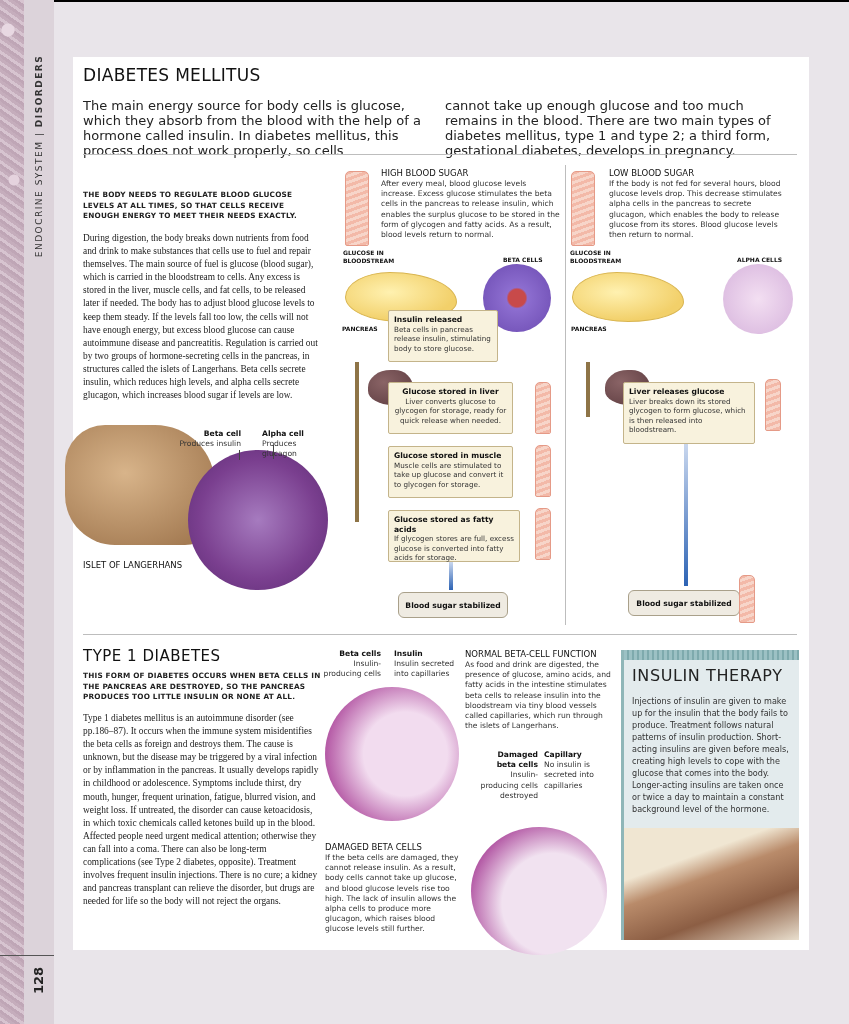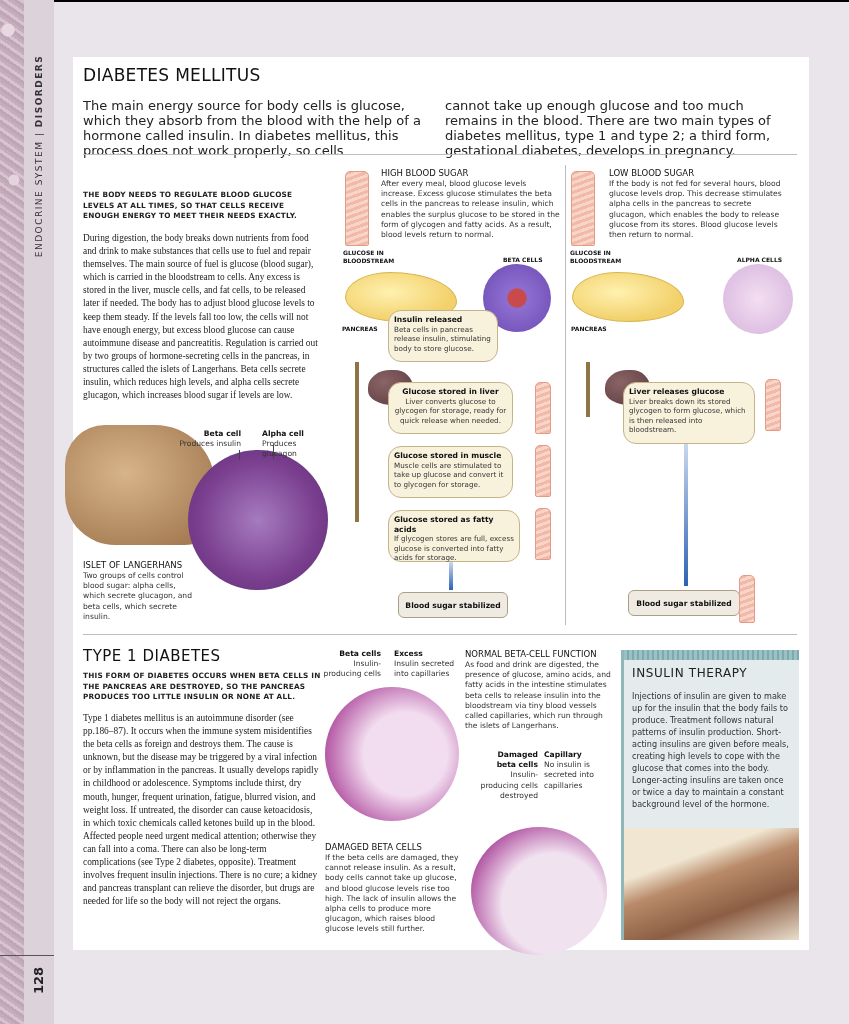--- a/index.html
+++ b/index.html
@@ -20,21 +20,21 @@
 .abs{position:absolute}
 .h1{left:10px;top:8px;font-size:17px;letter-spacing:.3px;color:#111}
 .intro{font-size:13px;line-height:15px;color:#222}
 .rule{height:1px;background:#bdbdbd}
 .h2{font-size:15px;letter-spacing:.5px;color:#111}
 .lead{font-size:7.3px;font-weight:bold;line-height:10.5px;letter-spacing:.2px;color:#222}
 .serif{font-family:"Liberation Serif",serif;font-size:9.4px;line-height:13.1px;color:#222}
 .cap-title{font-size:8.5px;color:#111}
 .cap{font-size:7.6px;line-height:10.2px;color:#333}
 .lbl{font-size:6px;font-weight:bold;color:#111;line-height:7.5px}
-.box{background:#f8f2dd;border:1.5px solid #c4b48a;border-radius:13px;padding:4px 5px;font-size:7.2px;line-height:9.6px;color:#333}
+.box{background:#f8f2dd;border:1.5px solid #c4b48a;border-radius:2px;padding:4px 5px;font-size:7.2px;line-height:9.6px;color:#333}
 .box b{display:block;color:#111;font-size:7.6px}
 .stab{background:#efebe2;border:1.5px solid #a9a08a;border-radius:6px;font-size:7.6px;font-weight:bold;color:#111;display:flex;align-items:center;justify-content:center}
 .vessel{border-radius:5px 5px 2px 2px;background:repeating-linear-gradient(160deg,#f3b9a8 0 3px,#f7d5c9 3px 6px);border:1px solid #e59a87}
 .pancreas{background:radial-gradient(ellipse at 40% 40%,#fff1b0,#f2d06a 70%);border:1px solid #d9b550;border-radius:40% 60% 50% 50%/50% 60% 40% 50%}
 .liver{background:radial-gradient(ellipse at 35% 35%,#8a6466,#5b3a3e);border-radius:55% 45% 50% 60%/55% 55% 45% 45%}
 .arrow-brown{background:#8e7447}
 .arrow-blue{background:linear-gradient(#c9d7ee,#2d63b4)}
 .vline{width:1px;background:#444}
 .therapy{left:548px;top:593px;width:178px;height:290px;background:#e3ebed;border-left:3px solid #8fb6b8}
 .therapy-top{height:10px;background:repeating-linear-gradient(90deg,#9cc1c4 0 3px,#7eaaad 3px 5px)}
@@ -62,21 +62,20 @@
   <div class="abs lead" style="left:10px;top:133px;width:240px">THE BODY NEEDS TO REGULATE BLOOD GLUCOSE LEVELS AT ALL TIMES, SO THAT CELLS RECEIVE ENOUGH ENERGY TO MEET THEIR NEEDS EXACTLY.</div>
   <div class="abs serif" style="left:10px;top:175px;width:240px">During digestion, the body breaks down nutrients from food and drink to make substances that cells use to fuel and repair themselves. The main source of fuel is glucose (blood sugar), which is carried in the bloodstream to cells. Any excess is stored in the liver, muscle cells, and fat cells, to be released later if needed. The body has to adjust blood glucose levels to keep them steady. If the levels fall too low, the cells will not have enough energy, but excess blood glucose can cause autoimmune disease and pancreatitis. Regulation is carried out by two groups of hormone-secreting cells in the pancreas, in structures called the islets of Langerhans. Beta cells secrete insulin, which reduces high levels, and alpha cells secrete glucagon, which increases blood sugar if levels are low.</div>
 
   <div class="abs" style="left:-8px;top:368px;width:150px;height:120px;border-radius:40px 60px 30px 50px;background:radial-gradient(ellipse at 40% 40%,#d8b48a,#9a7048)"></div>
   <div class="abs" style="left:115px;top:393px;width:140px;height:140px;border-radius:50%;background:radial-gradient(circle,#a67bbf 0%,#7a3f8f 60%,#5b2b72 100%)"></div>
   <div class="abs vline" style="left:166px;top:393px;height:10px"></div>
   <div class="abs vline" style="left:200px;top:388px;height:14px"></div>
   <div class="abs cap" style="left:90px;top:372px;width:78px;text-align:right"><b style="color:#111">Beta cell</b><br><span>Produces insulin</span></div>
   <div class="abs cap" style="left:189px;top:372px;width:50px"><b style="color:#111">Alpha cell</b><br><span>Produces glucagon</span></div>
   <div class="abs cap-title" style="left:10px;top:503px">ISLET OF LANGERHANS</div>
-  <div class="abs cap" style="left:10px;top:514px;width:110px">Two groups of cells control blood sugar: alpha cells, which secrete glucagon, and beta cells, which secrete insulin.</div>
 
   <div class="abs vessel" style="left:272px;top:114px;width:24px;height:75px"></div>
   <div class="abs cap-title" style="left:308px;top:111px">HIGH BLOOD SUGAR</div>
   <div class="abs cap" style="left:308px;top:122px;width:180px">After every meal, blood glucose levels increase. Excess glucose stimulates the beta cells in the pancreas to release insulin, which enables the surplus glucose to be stored in the form of glycogen and fatty acids. As a result, blood levels return to normal.</div>
   <div class="abs lbl" style="left:270px;top:192px;width:60px">GLUCOSE IN BLOODSTREAM</div>
   <div class="abs lbl" style="left:430px;top:199px">BETA CELLS</div>
   <div class="abs pancreas" style="left:272px;top:215px;width:112px;height:50px"></div>
   <div class="abs" style="left:410px;top:207px;width:68px;height:68px;border-radius:50%;background:radial-gradient(circle,#c84a4a 18%,#8d6ed0 22%,#6b4ab0 100%)"></div>
   <div class="abs lbl" style="left:269px;top:268px">PANCREAS</div>
   <div class="abs box" style="left:315px;top:253px;width:110px;height:52px"><b>Insulin released</b><span>Beta cells in pancreas release insulin, stimulating body to store glucose.</span></div>
@@ -110,30 +109,30 @@
   <div class="abs stab" style="left:555px;top:533px;width:112px;height:26px">Blood sugar stabilized</div>
   <div class="abs vessel" style="left:666px;top:518px;width:16px;height:48px"></div>
 
   <div class="abs rule" style="left:10px;top:577px;width:714px"></div>
 
   <div class="abs h2" style="left:10px;top:590px">TYPE 1 DIABETES</div>
   <div class="abs lead" style="left:10px;top:614px;width:240px">THIS FORM OF DIABETES OCCURS WHEN BETA CELLS IN THE PANCREAS ARE DESTROYED, SO THE PANCREAS PRODUCES TOO LITTLE INSULIN OR NONE AT ALL.</div>
   <div class="abs serif" style="left:10px;top:655px;width:236px">Type 1 diabetes mellitus is an autoimmune disorder (see pp.186–87). It occurs when the immune system misidentifies the beta cells as foreign and destroys them. The cause is unknown, but the disease may be triggered by a viral infection or by inflammation in the pancreas. It usually develops rapidly in childhood or adolescence. Symptoms include thirst, dry mouth, hunger, frequent urination, fatigue, blurred vision, and weight loss. If untreated, the disorder can cause ketoacidosis, in which toxic chemicals called ketones build up in the blood. Affected people need urgent medical attention; otherwise they can fall into a coma. There can also be long-term complications (see Type 2 diabetes, opposite). Treatment involves frequent insulin injections. There is no cure; a kidney and pancreas transplant can relieve the disorder, but drugs are needed for life so the body will not reject the organs.</div>
 
   <div class="abs cap" style="left:248px;top:592px;width:60px;text-align:right"><b style="color:#111">Beta cells</b><br><span>Insulin-producing cells</span></div>
-  <div class="abs cap" style="left:321px;top:592px;width:70px"><b style="color:#111">Excess</b><br><span>Insulin secreted into capillaries</span></div>
+  <div class="abs cap" style="left:321px;top:592px;width:70px"><b style="color:#111">Insulin</b><br><span>Insulin secreted into capillaries</span></div>
   <div class="abs" style="left:252px;top:630px;width:134px;height:134px;border-radius:50%;background:radial-gradient(circle at 60% 50%,#f2dcef 40%,#b75ea8 75%,#8d3a86 100%)"></div>
   <div class="abs cap-title" style="left:392px;top:592px">NORMAL BETA-CELL FUNCTION</div>
   <div class="abs cap" style="left:392px;top:603px;width:150px">As food and drink are digested, the presence of glucose, amino acids, and fatty acids in the intestine stimulates beta cells to release insulin into the bloodstream via tiny blood vessels called capillaries, which run through the islets of Langerhans.</div>
 
   <div class="abs cap" style="left:405px;top:693px;width:60px;text-align:right"><b style="color:#111">Damaged beta cells</b><br><span>Insulin-producing cells destroyed</span></div>
   <div class="abs cap" style="left:471px;top:693px;width:65px"><b style="color:#111">Capillary</b><br><span>No insulin is secreted into capillaries</span></div>
   <div class="abs" style="left:398px;top:770px;width:136px;height:128px;border-radius:50%;background:radial-gradient(circle at 60% 60%,#f1e2f0 45%,#b45ba6 75%,#8a3884 100%)"></div>
   <div class="abs cap-title" style="left:252px;top:785px">DAMAGED BETA CELLS</div>
   <div class="abs cap" style="left:252px;top:796px;width:140px">If the beta cells are damaged, they cannot release insulin. As a result, body cells cannot take up glucose, and blood glucose levels rise too high. The lack of insulin allows the alpha cells to produce more glucagon, which raises blood glucose levels still further.</div>
 
   <div class="abs therapy">
     <div class="therapy-top"></div>
-    <div style="padding:6px 8px;font-size:12px;letter-spacing:.6px;color:#222">INSULIN THERAPY</div>
+    <div style="padding:6px 8px;font-size:16px;letter-spacing:.6px;color:#222">INSULIN THERAPY</div>
     <div style="padding:4px 8px;font-size:8.1px;line-height:12px;color:#333">Injections of insulin are given to make up for the insulin that the body fails to produce. Treatment follows natural patterns of insulin production. Short-acting insulins are given before meals, creating high levels to cope with the glucose that comes into the body. Longer-acting insulins are taken once or twice a day to maintain a constant background level of the hormone.</div>
     <div style="position:absolute;left:0;bottom:0;width:175px;height:112px;background:linear-gradient(160deg,#f0e6d2 0 30%,#b98b6a 45%,#8c5e44 70%,#e9dfce 100%)"></div>
   </div>
 </div>
 
 </body></html>

